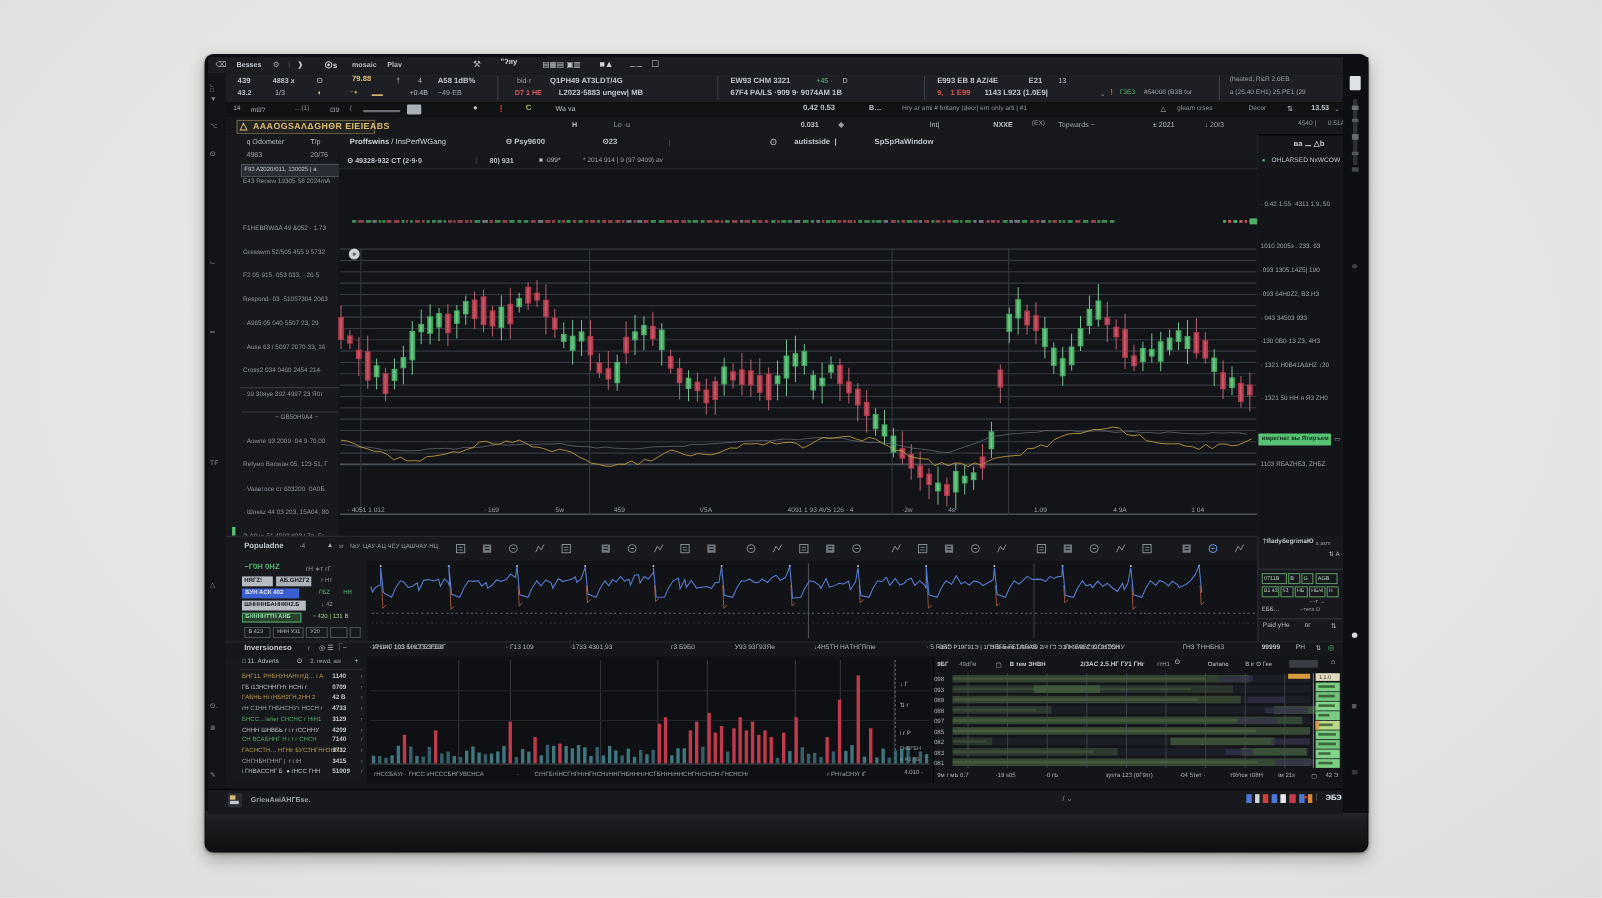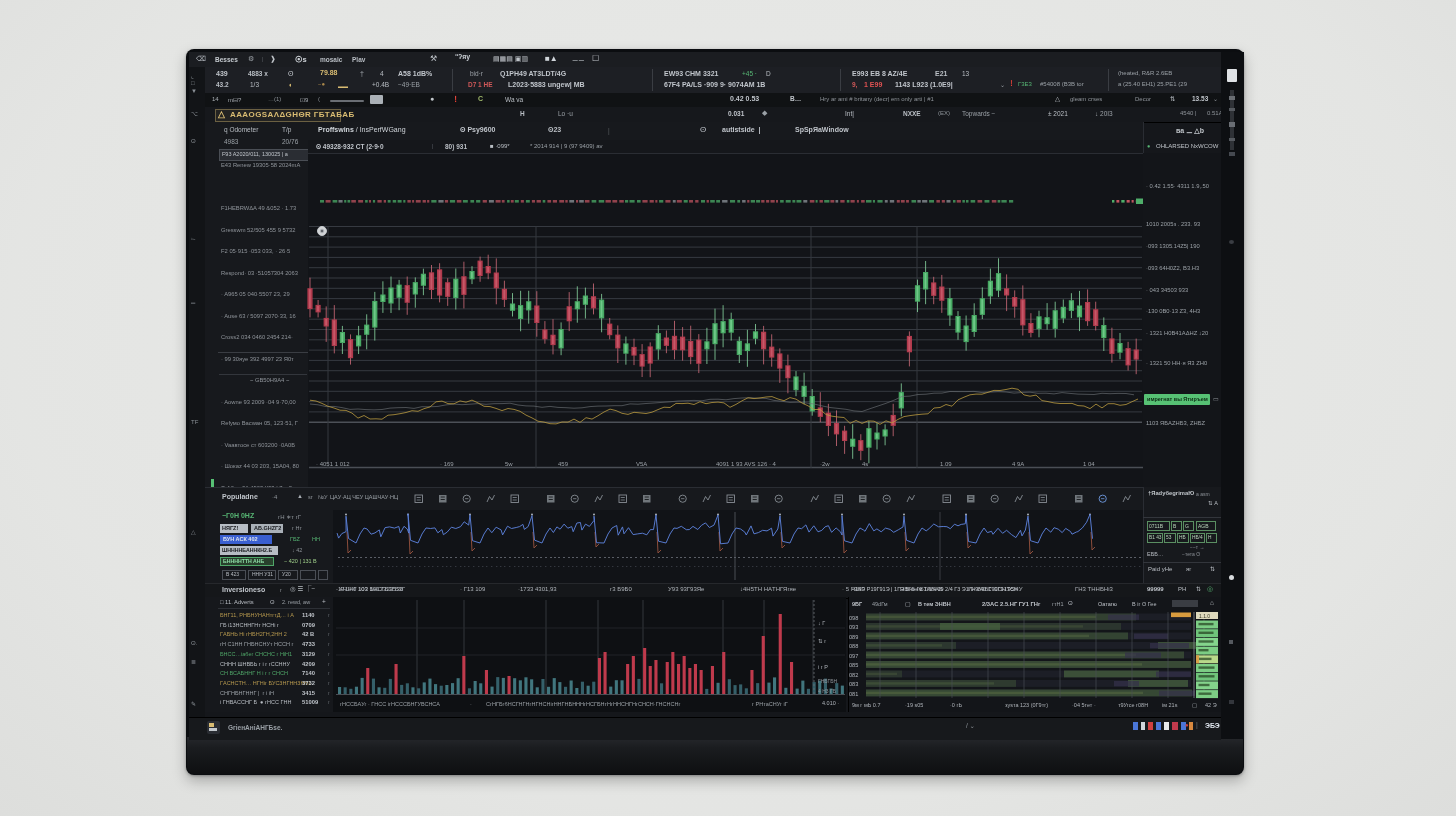--- a/index.html
+++ b/index.html
@@ -97,21 +97,21 @@
 <div style="position:absolute;left:820px;top:96px;font-size:6px;color:#8f949a;font-weight:normal;letter-spacing:0px;white-space:nowrap;">Hry ar ami # britany (decr| ern only arti | #1</div>
 <div style="position:absolute;left:1055px;top:95px;font-size:6.5px;color:#b9bec4;font-weight:normal;letter-spacing:0px;white-space:nowrap;">△</div>
 <div style="position:absolute;left:1070px;top:96px;font-size:6px;color:#8f949a;font-weight:normal;letter-spacing:0px;white-space:nowrap;">gleam crses</div>
 <div style="position:absolute;left:1135px;top:96px;font-size:6px;color:#8f949a;font-weight:normal;letter-spacing:0px;white-space:nowrap;">Decor</div>
 <div style="position:absolute;left:1170px;top:95px;font-size:6.5px;color:#b9bec4;font-weight:normal;letter-spacing:0px;white-space:nowrap;">⇅</div>
 <div style="position:absolute;left:1192px;top:95px;font-size:6.5px;color:#c0c5cb;font-weight:bold;letter-spacing:0px;white-space:nowrap;">13.53</div>
 <div style="position:absolute;left:1213px;top:95px;font-size:6px;color:#8f949a;font-weight:normal;letter-spacing:0px;white-space:nowrap;">⌄</div>
 <div class="abs" style="left:205px;top:107px;width:1016px;height:15px;background:#16181c;border-bottom:1px solid #000;"></div>
 <div class="abs" style="left:215px;top:108.5px;width:124px;height:11px;border:1px solid rgba(216,188,114,0.4);background:rgba(216,188,114,0.07);"></div>
 <div style="position:absolute;left:218px;top:109px;font-size:9px;color:#d9bc72;font-weight:bold;letter-spacing:0px;white-space:nowrap;">△</div>
-<div style="position:absolute;left:230px;top:110px;font-size:8px;color:#d9bc72;font-weight:bold;letter-spacing:0.4px;white-space:nowrap;">AAAOGSΑΛΔGΗΘR ГБТΑБΑБ</div>
+<div style="position:absolute;left:230px;top:110px;font-size:8px;color:#d9bc72;font-weight:bold;letter-spacing:0.4px;white-space:nowrap;">AAAOGSΑΛΔGΗΘR ΕΙΕΙΕΑΒS</div>
 <div style="position:absolute;left:520px;top:110px;font-size:6.5px;color:#b9bec4;font-weight:bold;letter-spacing:0px;white-space:nowrap;">H</div>
 <div style="position:absolute;left:558px;top:110px;font-size:6.5px;color:#9aa0a6;font-weight:normal;letter-spacing:0px;white-space:nowrap;">Lo ·u</div>
 <div style="position:absolute;left:728px;top:110px;font-size:6.5px;color:#c0c5cb;font-weight:bold;letter-spacing:0px;white-space:nowrap;">0.031</div>
 <div style="position:absolute;left:762px;top:109px;font-size:7px;color:#9aa0a6;font-weight:normal;letter-spacing:0px;white-space:nowrap;">◆</div>
 <div style="position:absolute;left:845px;top:110px;font-size:6.5px;color:#b9bec4;font-weight:normal;letter-spacing:0px;white-space:nowrap;">Int|</div>
 <div style="position:absolute;left:903px;top:110px;font-size:6.5px;color:#b9bec4;font-weight:bold;letter-spacing:0px;white-space:nowrap;">NXXE</div>
 <div style="position:absolute;left:938px;top:110px;font-size:6px;color:#8f949a;font-weight:normal;letter-spacing:0px;white-space:nowrap;">(EX)</div>
 <div style="position:absolute;left:962px;top:110px;font-size:6.5px;color:#9aa0a6;font-weight:normal;letter-spacing:0px;white-space:nowrap;">Topwards −</div>
 <div style="position:absolute;left:1048px;top:110px;font-size:6.5px;color:#b9bec4;font-weight:normal;letter-spacing:0px;white-space:nowrap;">± 2021</div>
 <div style="position:absolute;left:1095px;top:110px;font-size:6.5px;color:#9aa0a6;font-weight:normal;letter-spacing:0px;white-space:nowrap;">↓ 20Ι3</div>

